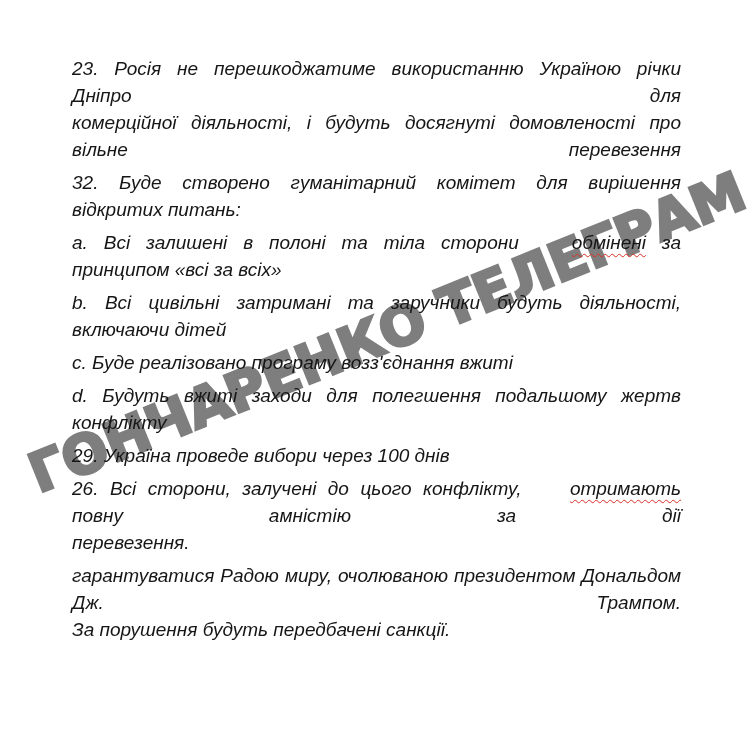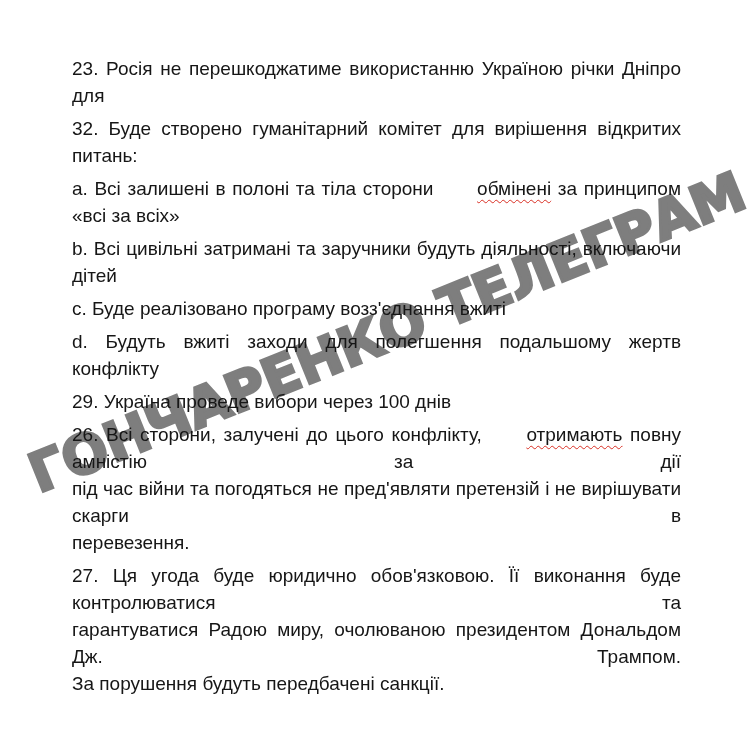--- a/index.html
+++ b/index.html
@@ -41,20 +41,21 @@
     position: relative;
     z-index: 1;
     padding: 55px 69px 0 72px;
     width: 609px;
     color: #161616;
     font-size: 19px;
     line-height: 27px;
   }
   .para {
     margin: 0 0 6px 0;
+    font-style: italic;
   }
   .line {
     display: block;
     text-align: justify;
   }
   .line.fill {
     text-align-last: justify;
   }
   .wavy {
     text-decoration-line: underline;
@@ -69,20 +70,21 @@
 <body>
 
 <div class="page">
 
   <div class="watermark">ГОНЧАРЕНКО ТЕЛЕГРАМ</div>
 
   <div class="doc">
 
     <p class="para">
       <span class="line fill">23. Росія не перешкоджатиме використанню Україною річки Дніпро для</span>
+      <span class="line fill">комерційної діяльності, і будуть досягнуті домовленості про вільне перевезення</span>
     </p>
 
     <p class="para">
       <span class="line">32. Буде створено гуманітарний комітет для вирішення відкритих питань:</span>
     </p>
 
     <p class="para">
       <span class="line"><span>a. Всі залишені в полоні та тіла сторони </span><span class="wavy">обмінені</span><span> за принципом «всі за всіх»</span></span>
     </p>
 
@@ -97,24 +99,22 @@
     <p class="para">
       <span class="line">d. Будуть вжиті заходи для полегшення подальшому жертв конфлікту</span>
     </p>
 
     <p class="para">
       <span class="line">29. Україна проведе вибори через 100 днів</span>
     </p>
 
     <p class="para">
       <span class="line fill"><span>26. Всі сторони, залучені до цього конфлікту, </span><span class="wavy">отримають</span><span> повну амністію за дії</span></span>
-      <span class="line fill">під час війни та погодяться не пред'являти претензій і не вирішувати скарги в</span>
       <span class="line">перевезення.</span>
     </p>
 
     <p class="para">
-      <span class="line fill">27. Ця угода буде юридично обов'язковою. Її виконання буде контролюватися та</span>
       <span class="line fill">гарантуватися Радою миру, очолюваною президентом Дональдом Дж. Трампом.</span>
       <span class="line">За порушення будуть передбачені санкції.</span>
     </p>
 
   </div>
 </div>
 
 </body></html>

